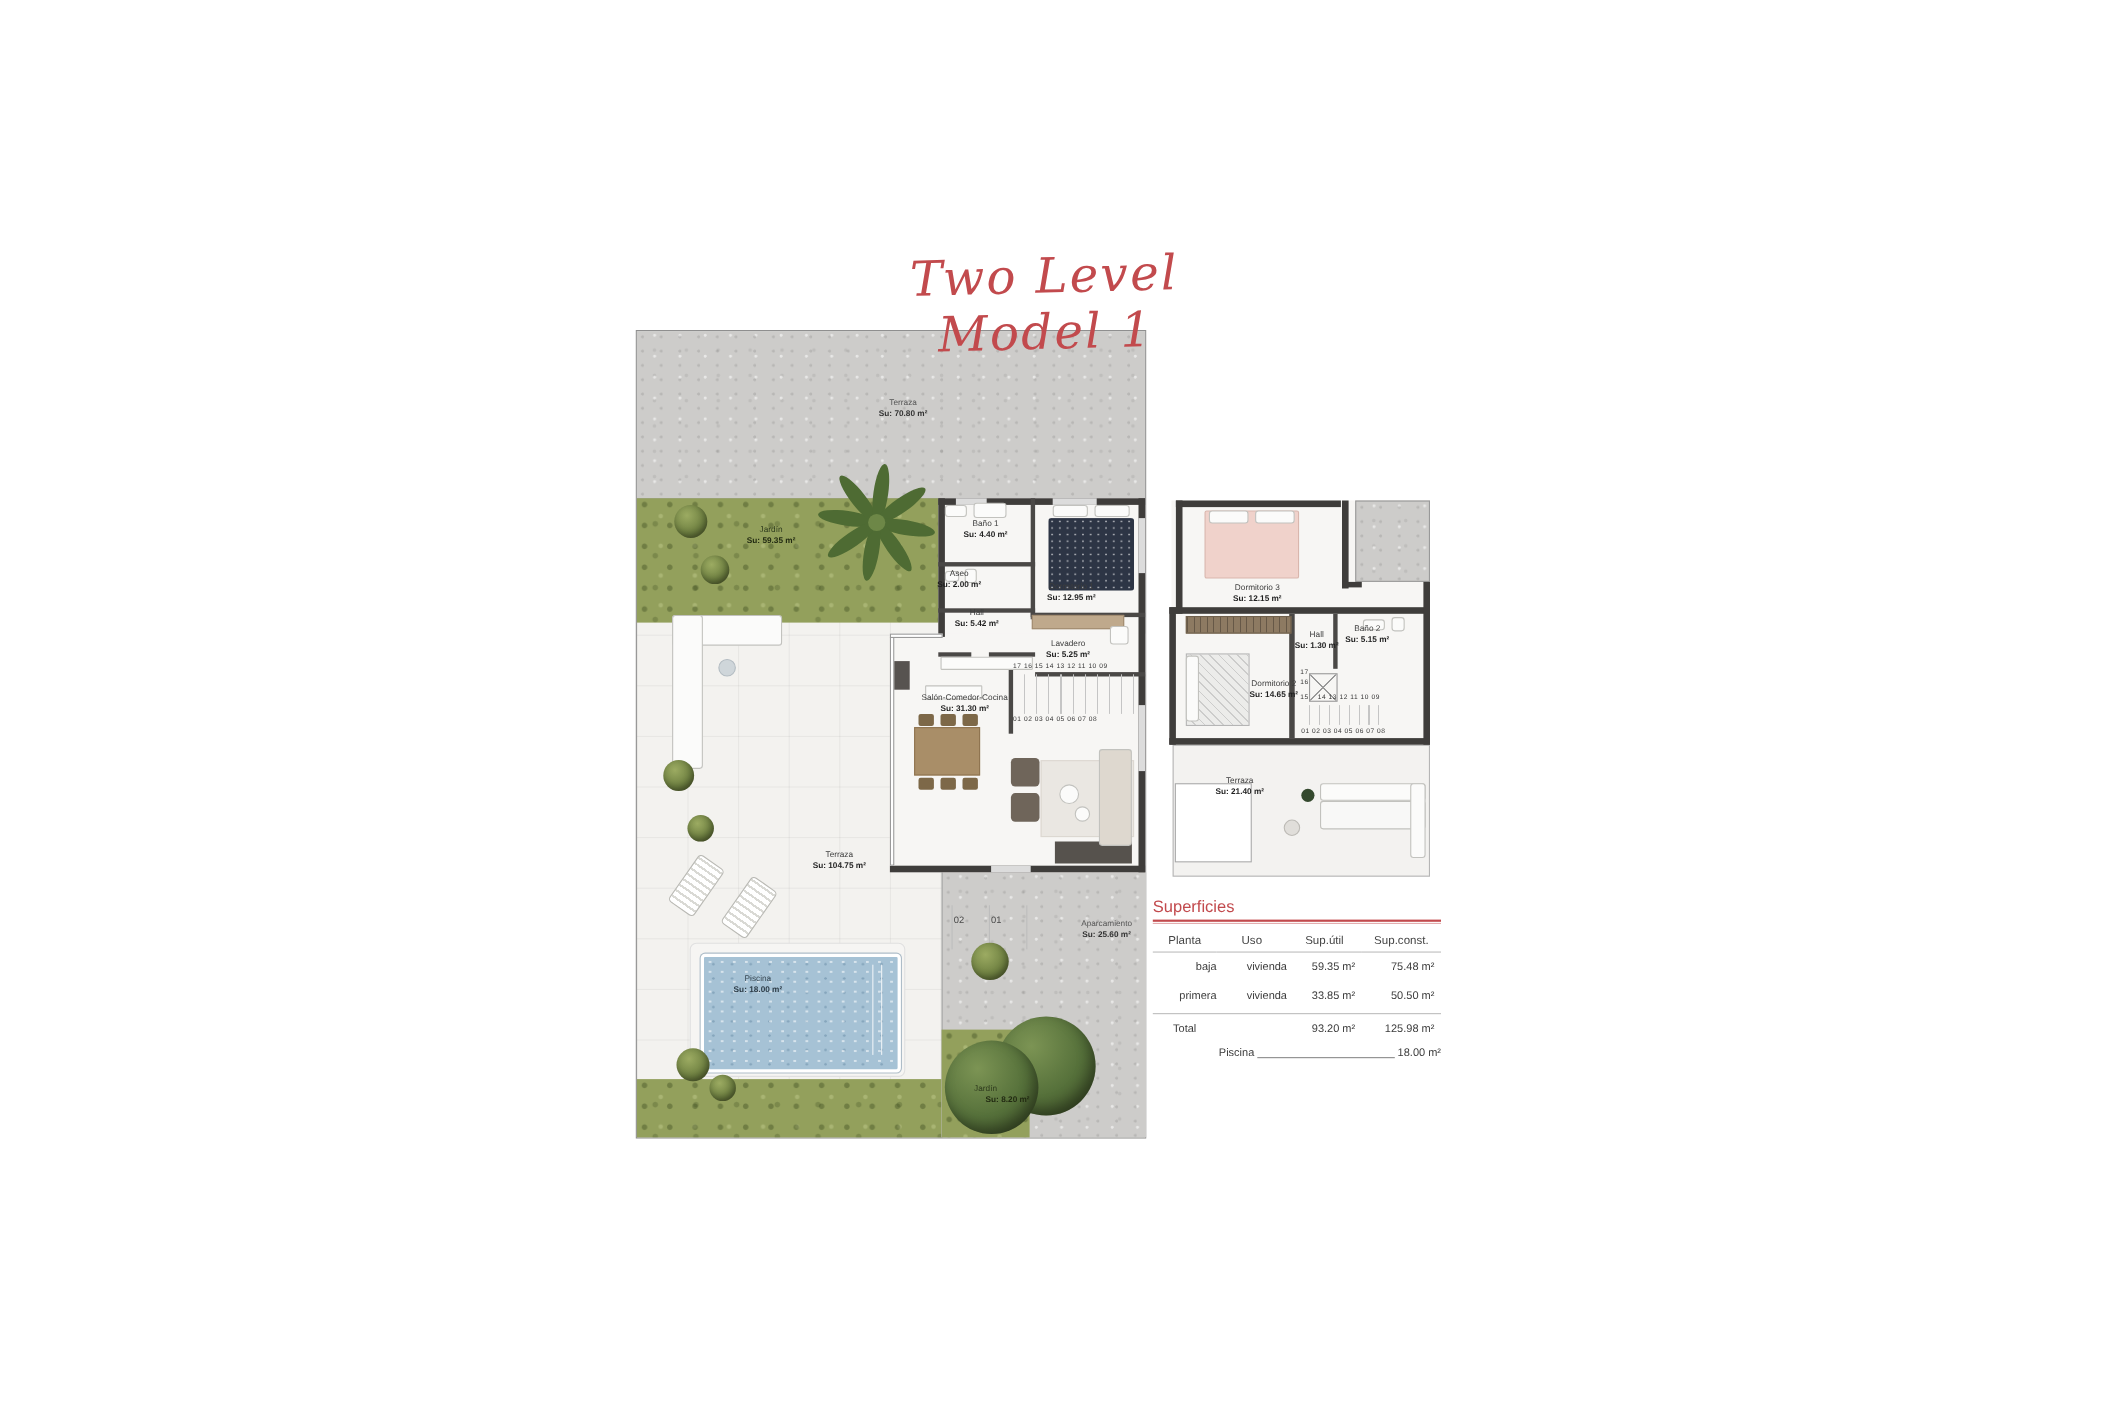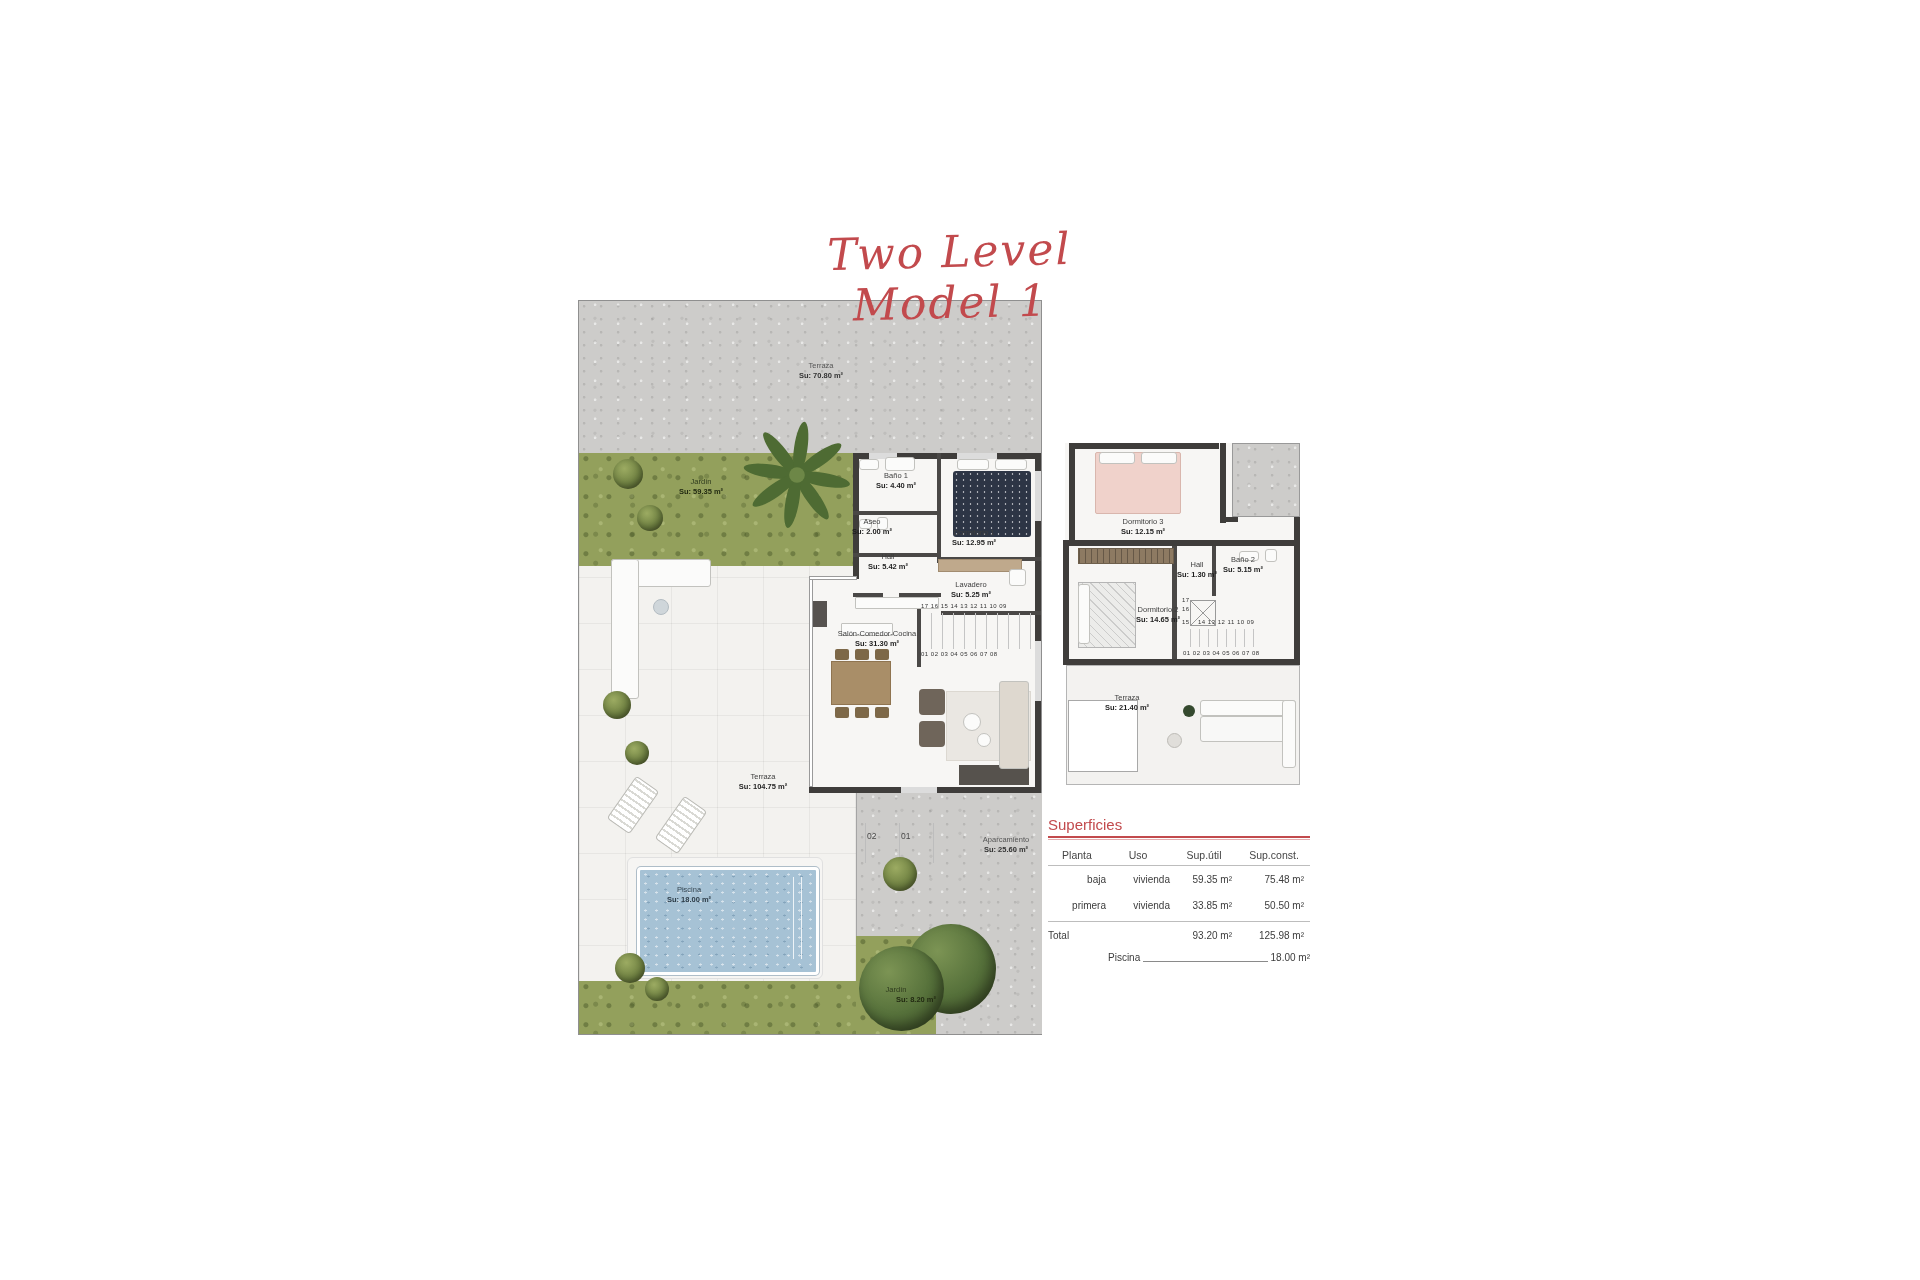--- a/index.html
+++ b/index.html
@@ -60,21 +60,21 @@
       linear-gradient(to top right, transparent calc(50% - .6px), #999 calc(50% - .6px) calc(50% + .6px), transparent calc(50% + .6px)),
       linear-gradient(to bottom right, transparent calc(50% - .6px), #999 calc(50% - .6px) calc(50% + .6px), transparent calc(50% + .6px));}
   
   #title{position:absolute;left:770px;top:226px;width:360px;text-align:center;
     font-family:"DejaVu Serif",serif;font-style:italic;font-size:44px;letter-spacing:2px;
     transform:rotate(-1.5deg);z-index:8;}
   #watermark{position:absolute;left:842px;top:594px;font-family:"DejaVu Serif",serif;font-style:italic;
     font-size:58px;letter-spacing:7px;color:rgba(125,125,125,.20);z-index:7;pointer-events:none;}
   
   #gf-plan{position:absolute;left:578px;top:300px;width:462px;height:733px;border:1px solid #8f8f8f;}
-  #ff-plan{position:absolute;left:1063px;top:443px;width:239px;height:345px;}
+  #ff-plan{position:absolute;left:1063px;top:455px;width:239px;height:345px;}
   
   #sup-table{position:absolute;left:1048px;top:816px;width:262px;font-size:10px;color:#3c3c3c;z-index:8;}
   #sup-title{font-size:15px;padding-bottom:3px;}
   #sup-rule{height:2px;margin-bottom:1px;}
   #sup-rule2{height:1px;opacity:.45;margin-bottom:6px;}
   .sup-grid{display:grid;grid-template-columns:58px 64px 68px 72px;}
   .sup-grid .hd{font-size:10.5px;color:#454545;text-align:center;padding:3px 0 4px;border-bottom:1px solid #bdbdbd;}
   .sup-grid .cell{padding:8px 0 7px;text-align:right;}
   .sup-grid .num{text-align:right;padding-right:6px;}
   .sup-sep{border-top:1px solid #bdbdbd;margin-top:3px;}
@@ -337,21 +337,21 @@
       <div class="cell num">75.48 m²</div>
 
       <div class="cell">primera</div>
       <div class="cell">vivienda</div>
       <div class="cell num">33.85 m²</div>
       <div class="cell num">50.50 m²</div>
     </div>
 
     <div class="sup-sep"></div>
     <div class="sup-total">
-      <div style="text-align:left;">Total</div>
+      <div style="text-align:center;">Total</div>
       <div></div>
       <div class="num" style="text-align:right;padding-right:6px;">93.20 m²</div>
       <div class="num" style="text-align:right;padding-right:6px;">125.98 m²</div>
     </div>
 
     <div class="sup-pisc">
       <span>Piscina</span>
       <span class="pisc-line"></span>
       <span>18.00 m²</span>
     </div>

